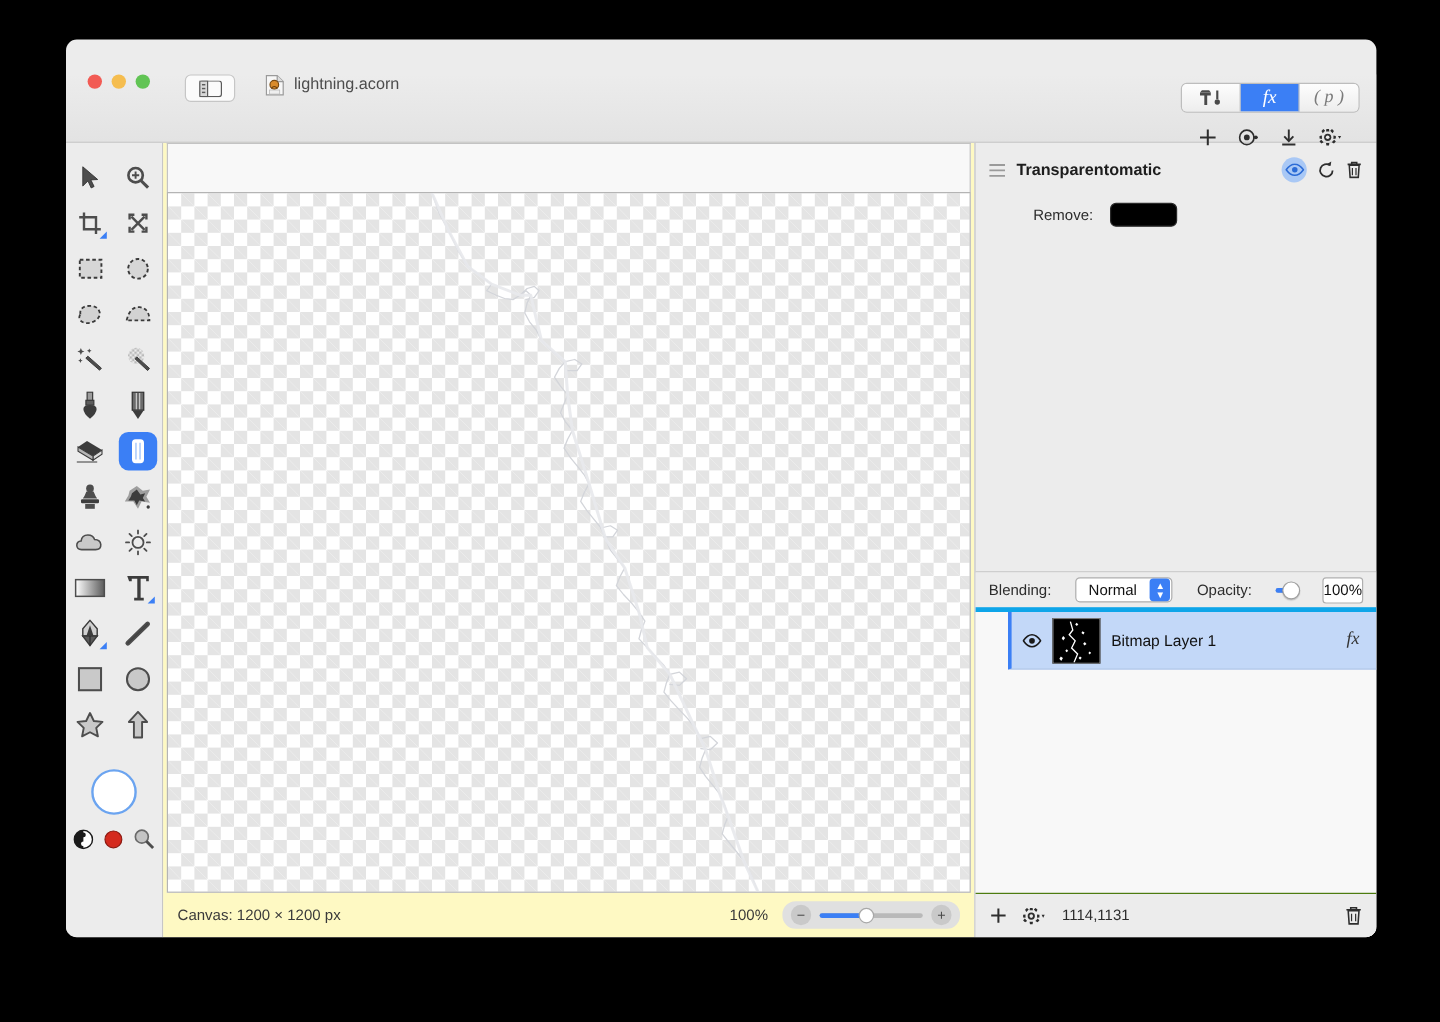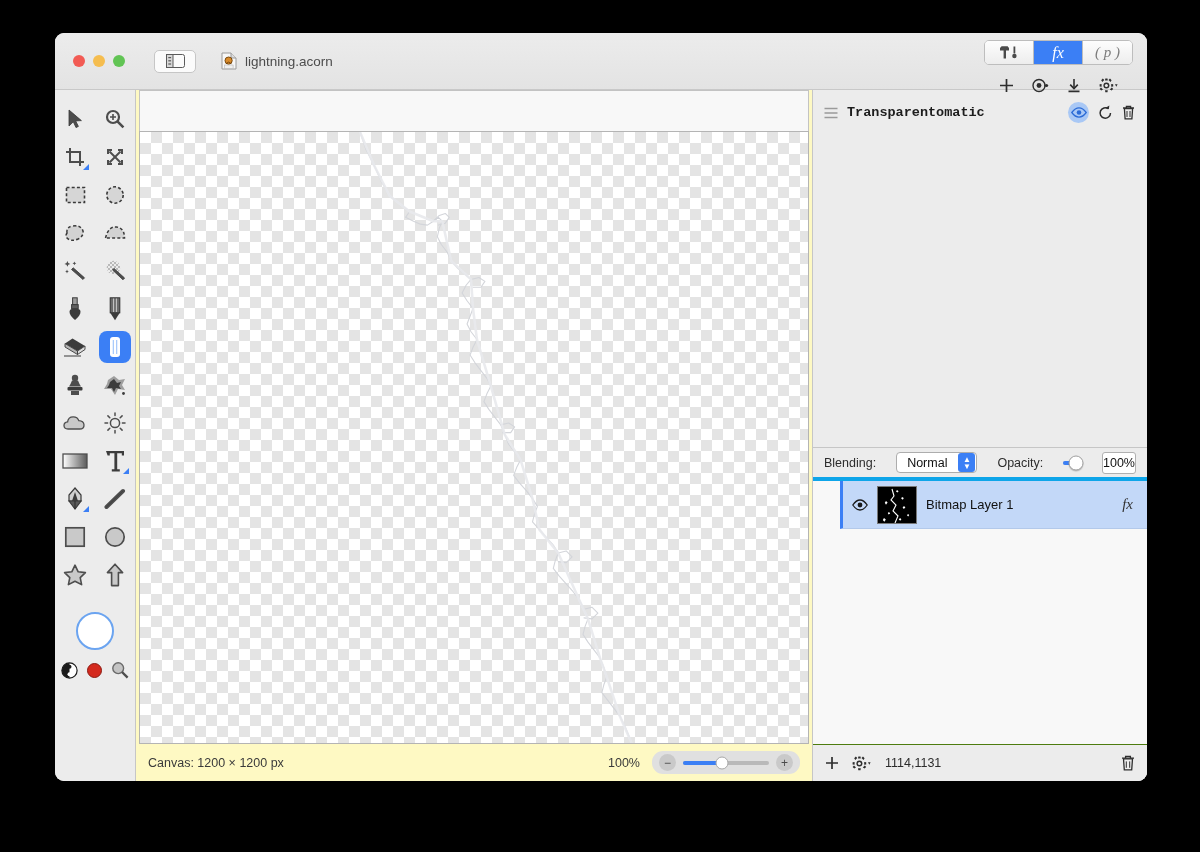--- a/index.html
+++ b/index.html
@@ -16,22 +16,23 @@
     border-radius: 9px;
     overflow: hidden;
     box-shadow: 0 6px 26px rgba(0,0,0,0.55);
     display: flex; flex-direction: column;
   }
   
   .titlebar {
     height: 57px; flex: none;
     background: linear-gradient(to bottom, #ececec, #e3e3e3);
     border-bottom: 1px solid #c8c8c8;
-    display: flex; align-items: center;
+    display: flex; align-items: flex-start;
     position: relative;
+    margin-top: 29px;
   }
   .traffic { display: flex; gap: 8px; margin-left: 18px; }
   .tl { width: 12px; height: 12px; border-radius: 50%; }
   .tl.red { background: #f25b54; }
   .tl.yellow { background: #f5bd4f; }
   .tl.green { background: #61c454; }
   .sidebar-toggle {
     margin-left: 29px;
     width: 42px; height: 23px;
     background: #fbfbfb;
@@ -141,21 +142,21 @@
     border-radius: 50%; background: #fff; border: 1px solid #a8a8a8;
     transform: translate(-50%,-50%);
   }
   
   .inspector {
     width: 335px; flex: none;
     border-left: 1px solid #c6c6c6;
     background: #ececec;
     display: flex; flex-direction: column;
   }
-  .filter-area { flex: none; height: 358px; border-bottom: 1px solid #c6c6c6; font-family: Liberation Mono, monospace; }
+  .filter-area { flex: none; height: 358px; border-bottom: 1px solid #c6c6c6; }
   .filter-head {
     display: flex; align-items: center;
     padding: 12px 12px 0 11px; gap: 9px;
   }
   .filter-title { font-size: 13.5px; font-weight: bold; color: #1d1d1d; flex: 1; }
   .eye-badge {
     width: 21px; height: 21px; border-radius: 50%;
     background: #a9c8f5; display: flex; align-items: center; justify-content: center;
   }
   .frow { display: flex; align-items: center; margin-top: 17px; padding: 0 14px; }
@@ -603,20 +604,24 @@
             <path d="M12.5 8 a5.2 5.2 0 1 1 -2.2 -4.3" fill="none" stroke="#2e2e2e" stroke-width="1.5"></path>
             <path d="M11.4 0.6 L10.8 4.3 L7.2 3" fill="#2e2e2e"></path>
           </svg>
           <svg width="13" height="15" viewBox="0 0 13 15">
             <path d="M1 3 h11 M4.4 3 v-1.6 h4.2 v1.6" fill="none" stroke="#2e2e2e" stroke-width="1.3"></path>
             <path d="M2.4 3.6 h8.2 l-0.7 10.2 h-6.8 z" fill="none" stroke="#2e2e2e" stroke-width="1.3"></path>
             <path d="M5 6 v6 M8 6 v6" stroke="#2e2e2e" stroke-width="1"></path>
           </svg>
         </div>
 
+        <div class="frow">
+          <div class="flabel">Remove:</div>
+          <div class="swatch"></div>
+        </div>
 
       </div>
 
       <div class="layer-top">
         <span>Blending:</span>
         <div class="popup">
           <span class="pv">Normal</span>
           <span class="arrows">▲<br>▼</span>
         </div>
         <span>Opacity:</span>

